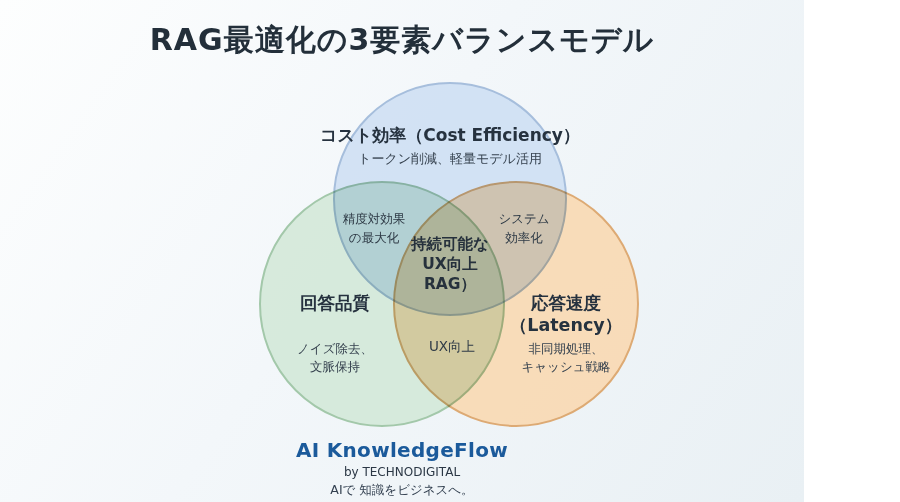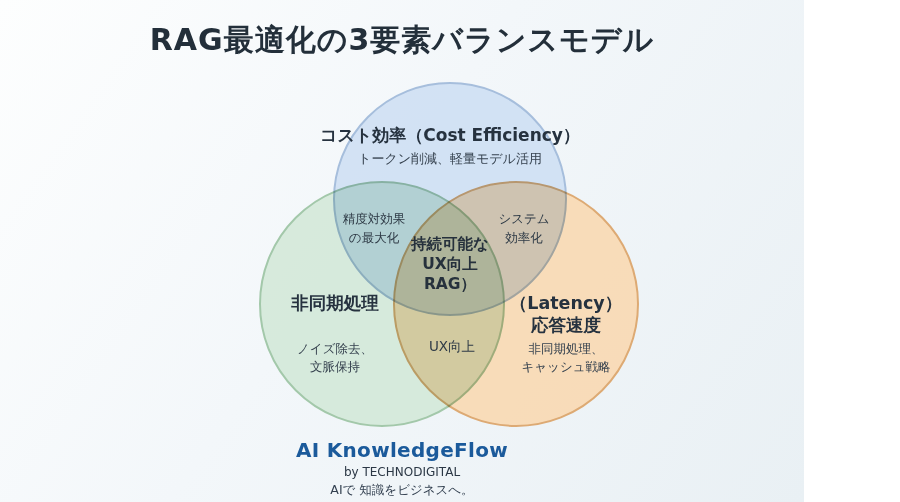--- a/index.html
+++ b/index.html
@@ -55,30 +55,30 @@
     <div>効率化</div>
   </div>
 
   <div class="lbl center-label" style="left:450px;top:234px;">
     <div>持続可能な</div>
     <div>UX向上</div>
     <div>RAG）</div>
   </div>
 
   <div class="lbl circle-label" style="left:335px;top:292px;font-size:17.5px;">
-    <div>非同期処理</div>
+    <div>回答品質</div>
   </div>
   <div class="lbl circle-sub" style="left:335px;top:340px;">
     <div>ノイズ除去、</div>
     <div>文脈保持</div>
   </div>
 
   <div class="lbl circle-label" style="left:566px;top:292px;font-size:17.5px;">
+    <div>応答速度</div>
     <div>（Latency）</div>
-    <div>応答速度</div>
   </div>
   <div class="lbl circle-sub" style="left:566px;top:340px;">
     <div>非同期処理、</div>
     <div>キャッシュ戦略</div>
   </div>
 
   <div class="lbl overlap-label" style="left:452px;top:337px;font-size:13.5px;">UX向上</div>
 
   <div class="footer" style="top:438px;">
     <div class="brand" style="color: rgb(27, 90, 155);">AI KnowledgeFlow</div>

